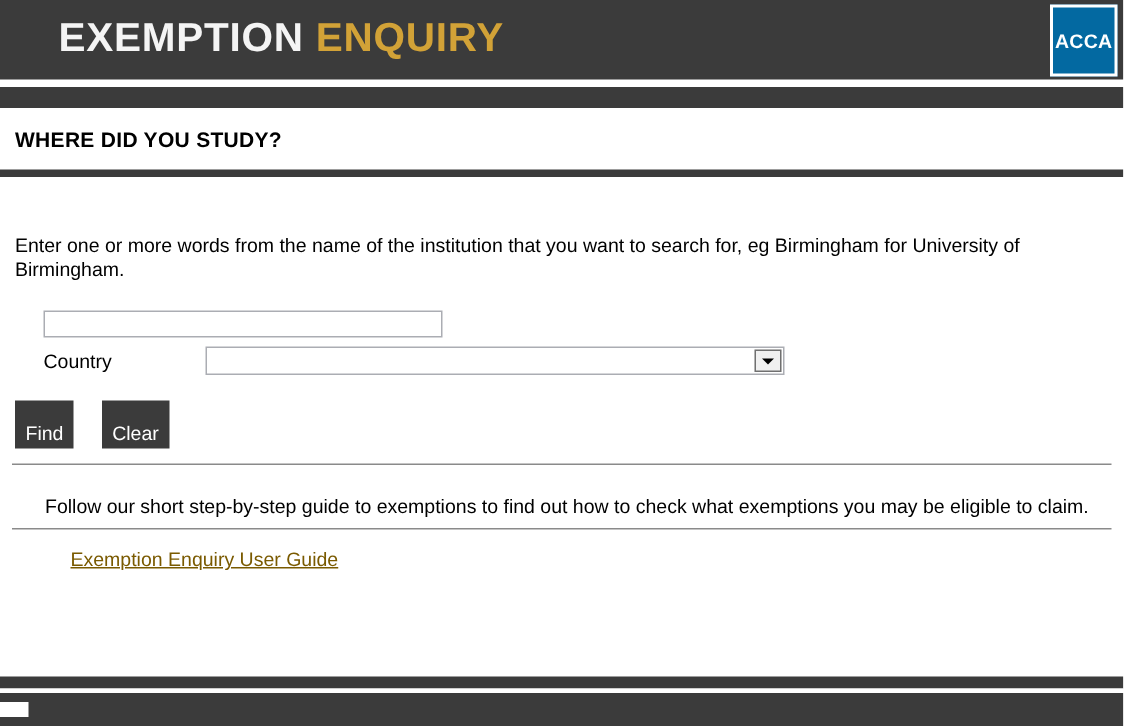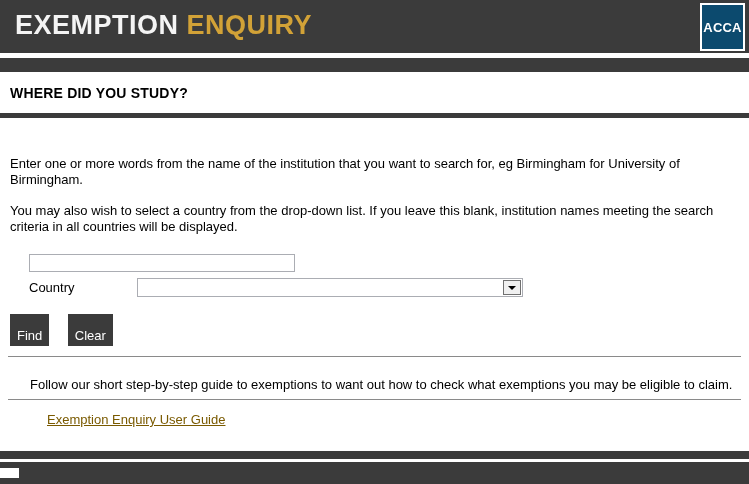--- a/index.html
+++ b/index.html
@@ -2,25 +2,25 @@
 <html><head>
 <meta charset="utf-8">
 <style>
   * { box-sizing: border-box; }
   html, body { margin: 0; padding: 0; background: #fff; }
   body { font-family: "Liberation Sans", sans-serif; }
 
   .page { position: relative; width: 749px; height: 484px; background: #fff; overflow: hidden; }
 
   
-  .header { height: 53px; background: #3b3b3b; position: relative; }
+  .header { height: 53px; background: #3b3b3b; position: relative; padding-left: 24px; }
   .title { margin: 0; padding: 12px 0 0 15px; font-size: 27px; font-weight: bold; letter-spacing: 0.5px; line-height: 1; white-space: nowrap; }
   .t-primary { color: #f4f4f4; }
   .t-accent { color: #d2a237; }
-  .logo { position: absolute; top: 3px; right: 4px; width: 45px; height: 48px; background: #0c4a6e; border: 2px solid #ffffff; display: flex; align-items: center; justify-content: center; }
+  .logo { position: absolute; top: 3px; right: 4px; width: 45px; height: 48px; background: #0369a1; border: 2px solid #ffffff; display: flex; align-items: center; justify-content: center; }
   .logo-text { color: #fff; font-weight: bold; font-size: 13px; letter-spacing: 0.2px; }
 
   .gap-white { height: 5px; background: #fff; }
   .bar-secondary { height: 14px; background: #3b3b3b; }
 
   
   .content { padding: 0 10px; }
   .heading { margin: 13px 0 12px 0; font-size: 14px; font-weight: bold; color: #000; letter-spacing: 0.2px; }
   .rule-dark { height: 5px; background: #3b3b3b; margin: 9px -10px 0 -10px; }
 
@@ -67,21 +67,20 @@
   </header>
 
   <div class="gap-white"></div>
   <div class="bar-secondary"></div>
 
   <main class="content">
     <h2 class="heading">WHERE DID YOU STUDY?</h2>
     <div class="rule-dark"></div>
 
     <p class="para">Enter one or more words from the name of the institution that you want to search for, eg Birmingham for University of Birmingham.</p>
-    <p class="para">You may also wish to select a country from the drop-down list. If you leave this blank, institution names meeting the search criteria in all countries will be displayed.</p>
 
     <div class="form">
       <div class="form-row">
         <input type="text" class="text-input" value="" style="">
       </div>
       <div class="form-row">
         <label class="form-label">Country</label>
         <div class="select">
           <span class="select-value"></span>
           <span class="select-btn">
@@ -91,21 +90,21 @@
       </div>
     </div>
 
     <div class="btn-row">
       <button class="btn">Find</button>
       <button class="btn">Clear</button>
     </div>
 
     <div class="hr"></div>
 
-    <p class="guide-text">Follow our short step-by-step guide to exemptions to want out how to check what exemptions you may be eligible to claim.</p>
+    <p class="guide-text">Follow our short step-by-step guide to exemptions to find out how to check what exemptions you may be eligible to claim.</p>
 
     <div class="hr hr-2"></div>
 
     <a href="#" class="guide-link">Exemption Enquiry User Guide</a>
   </main>
 
   <footer class="footer">
     <div class="f-bar1"></div>
     <div class="f-gap"></div>
     <div class="f-bar2">

